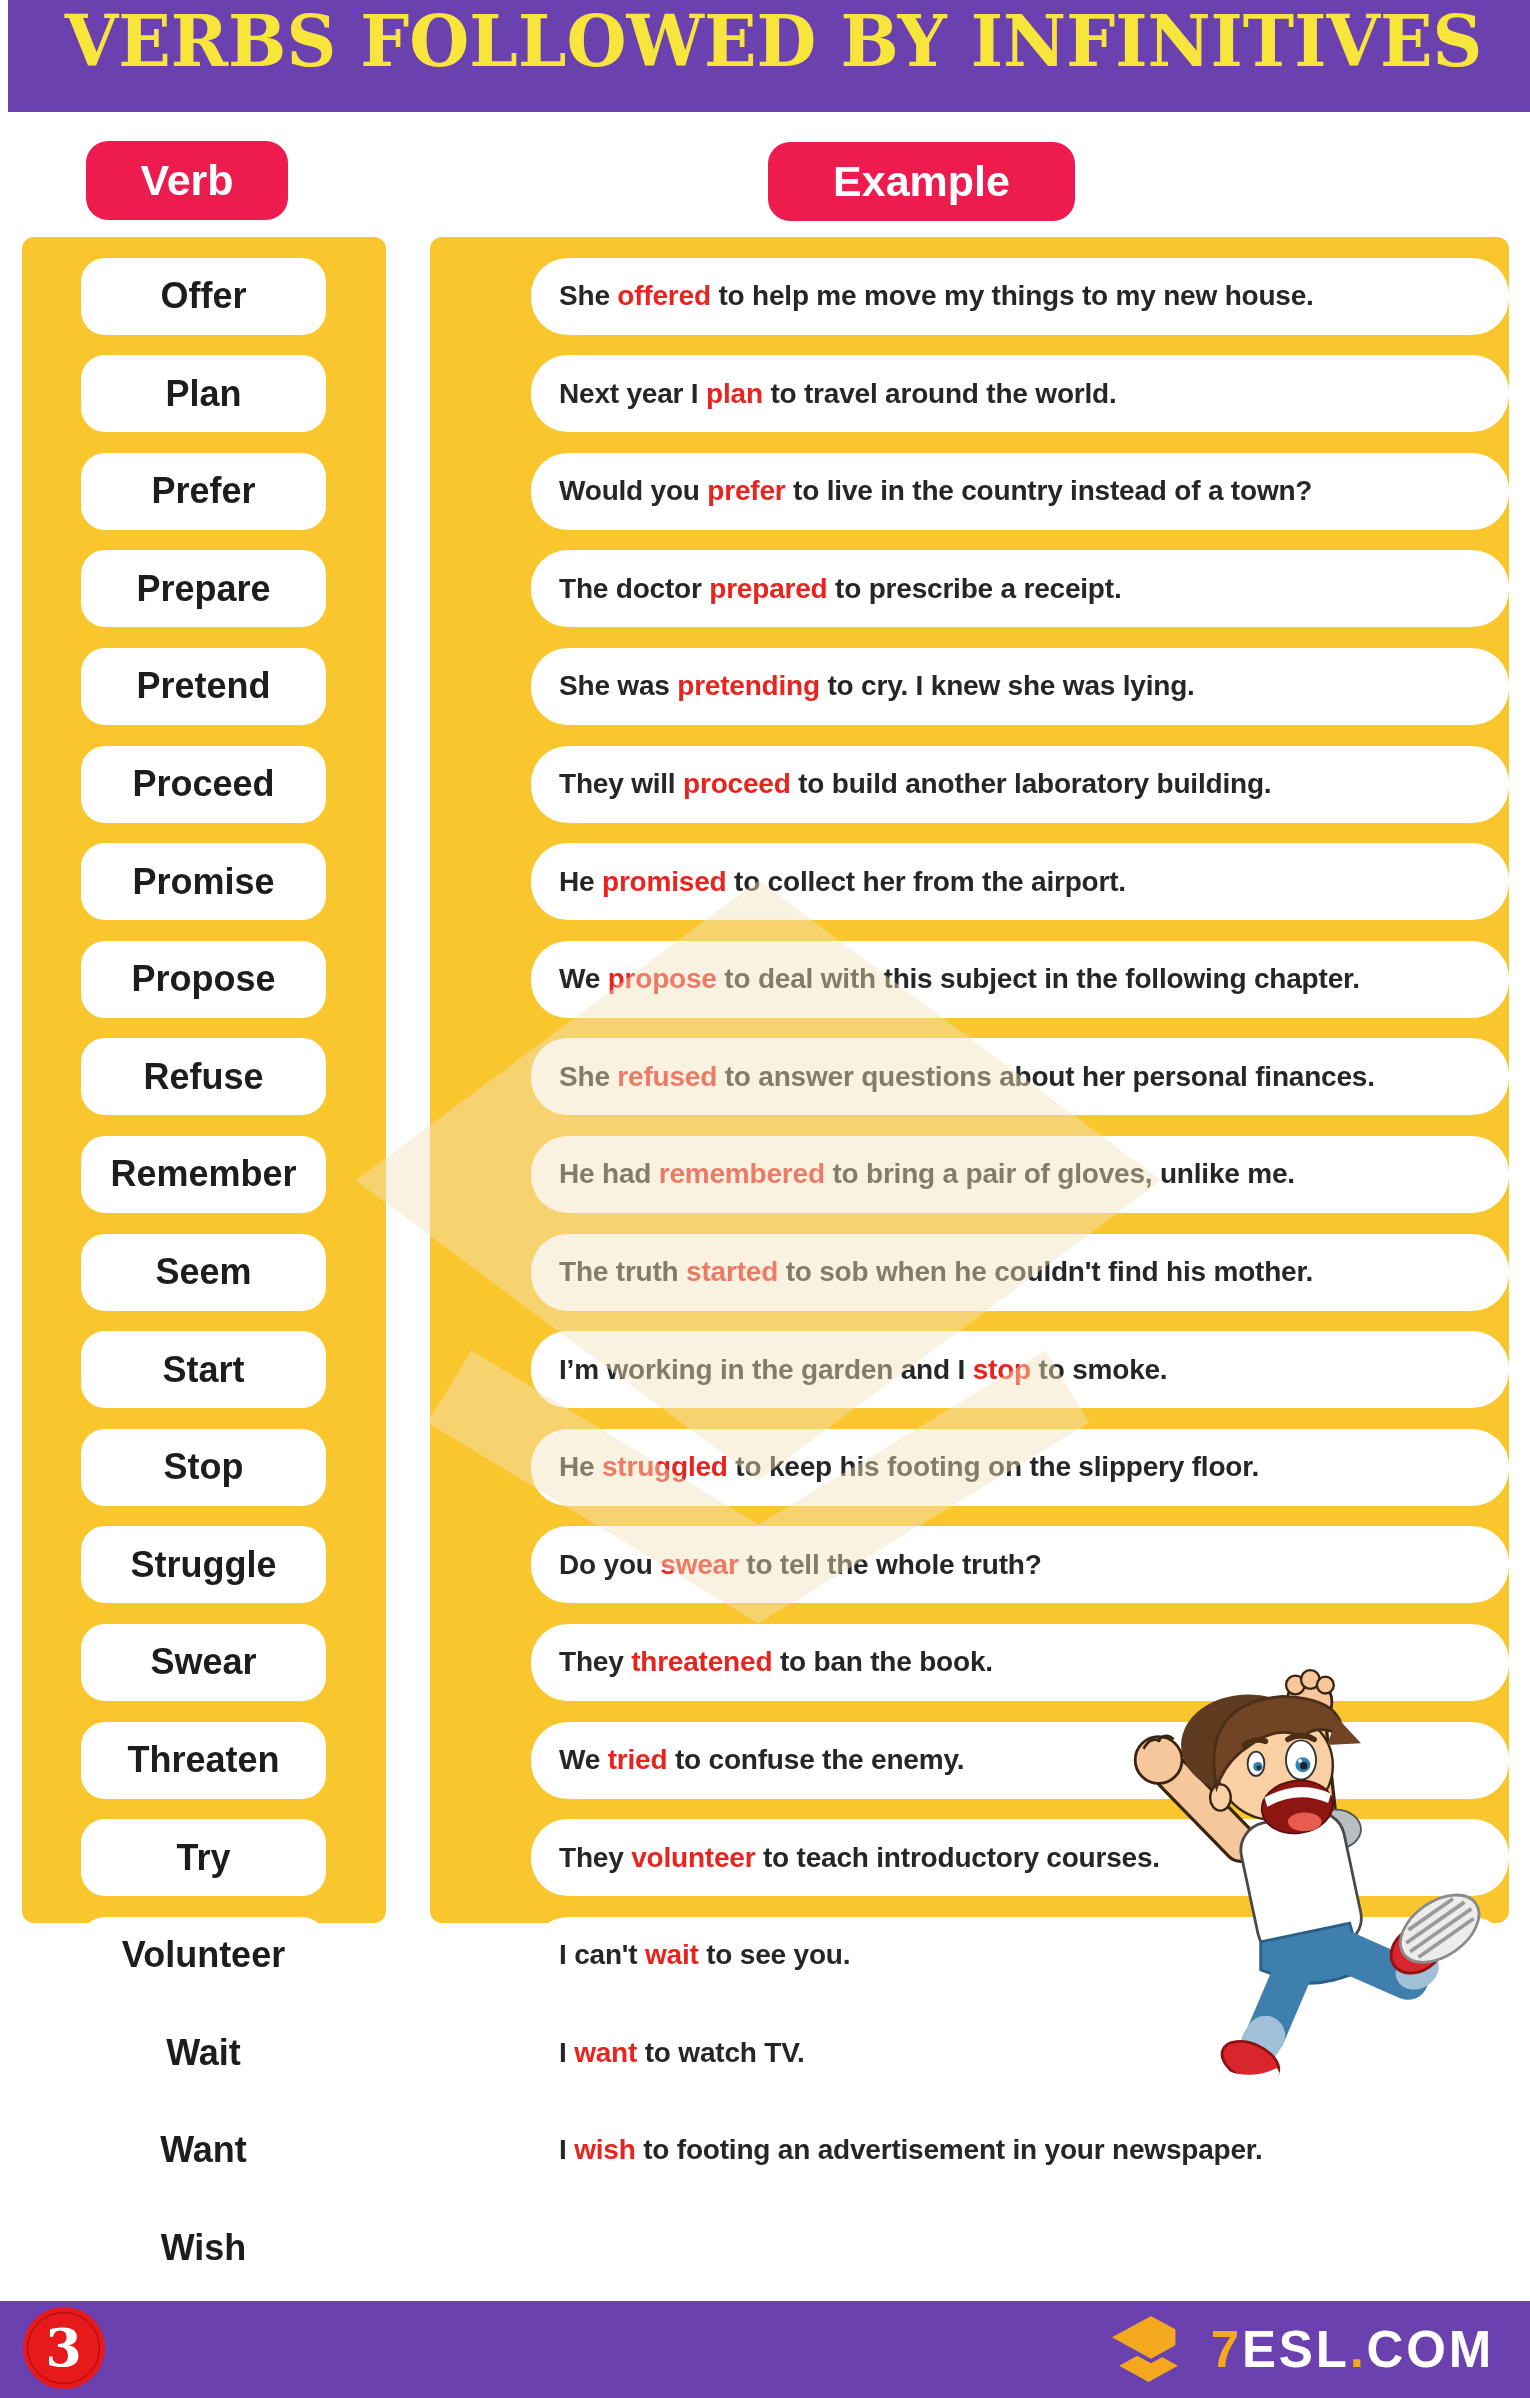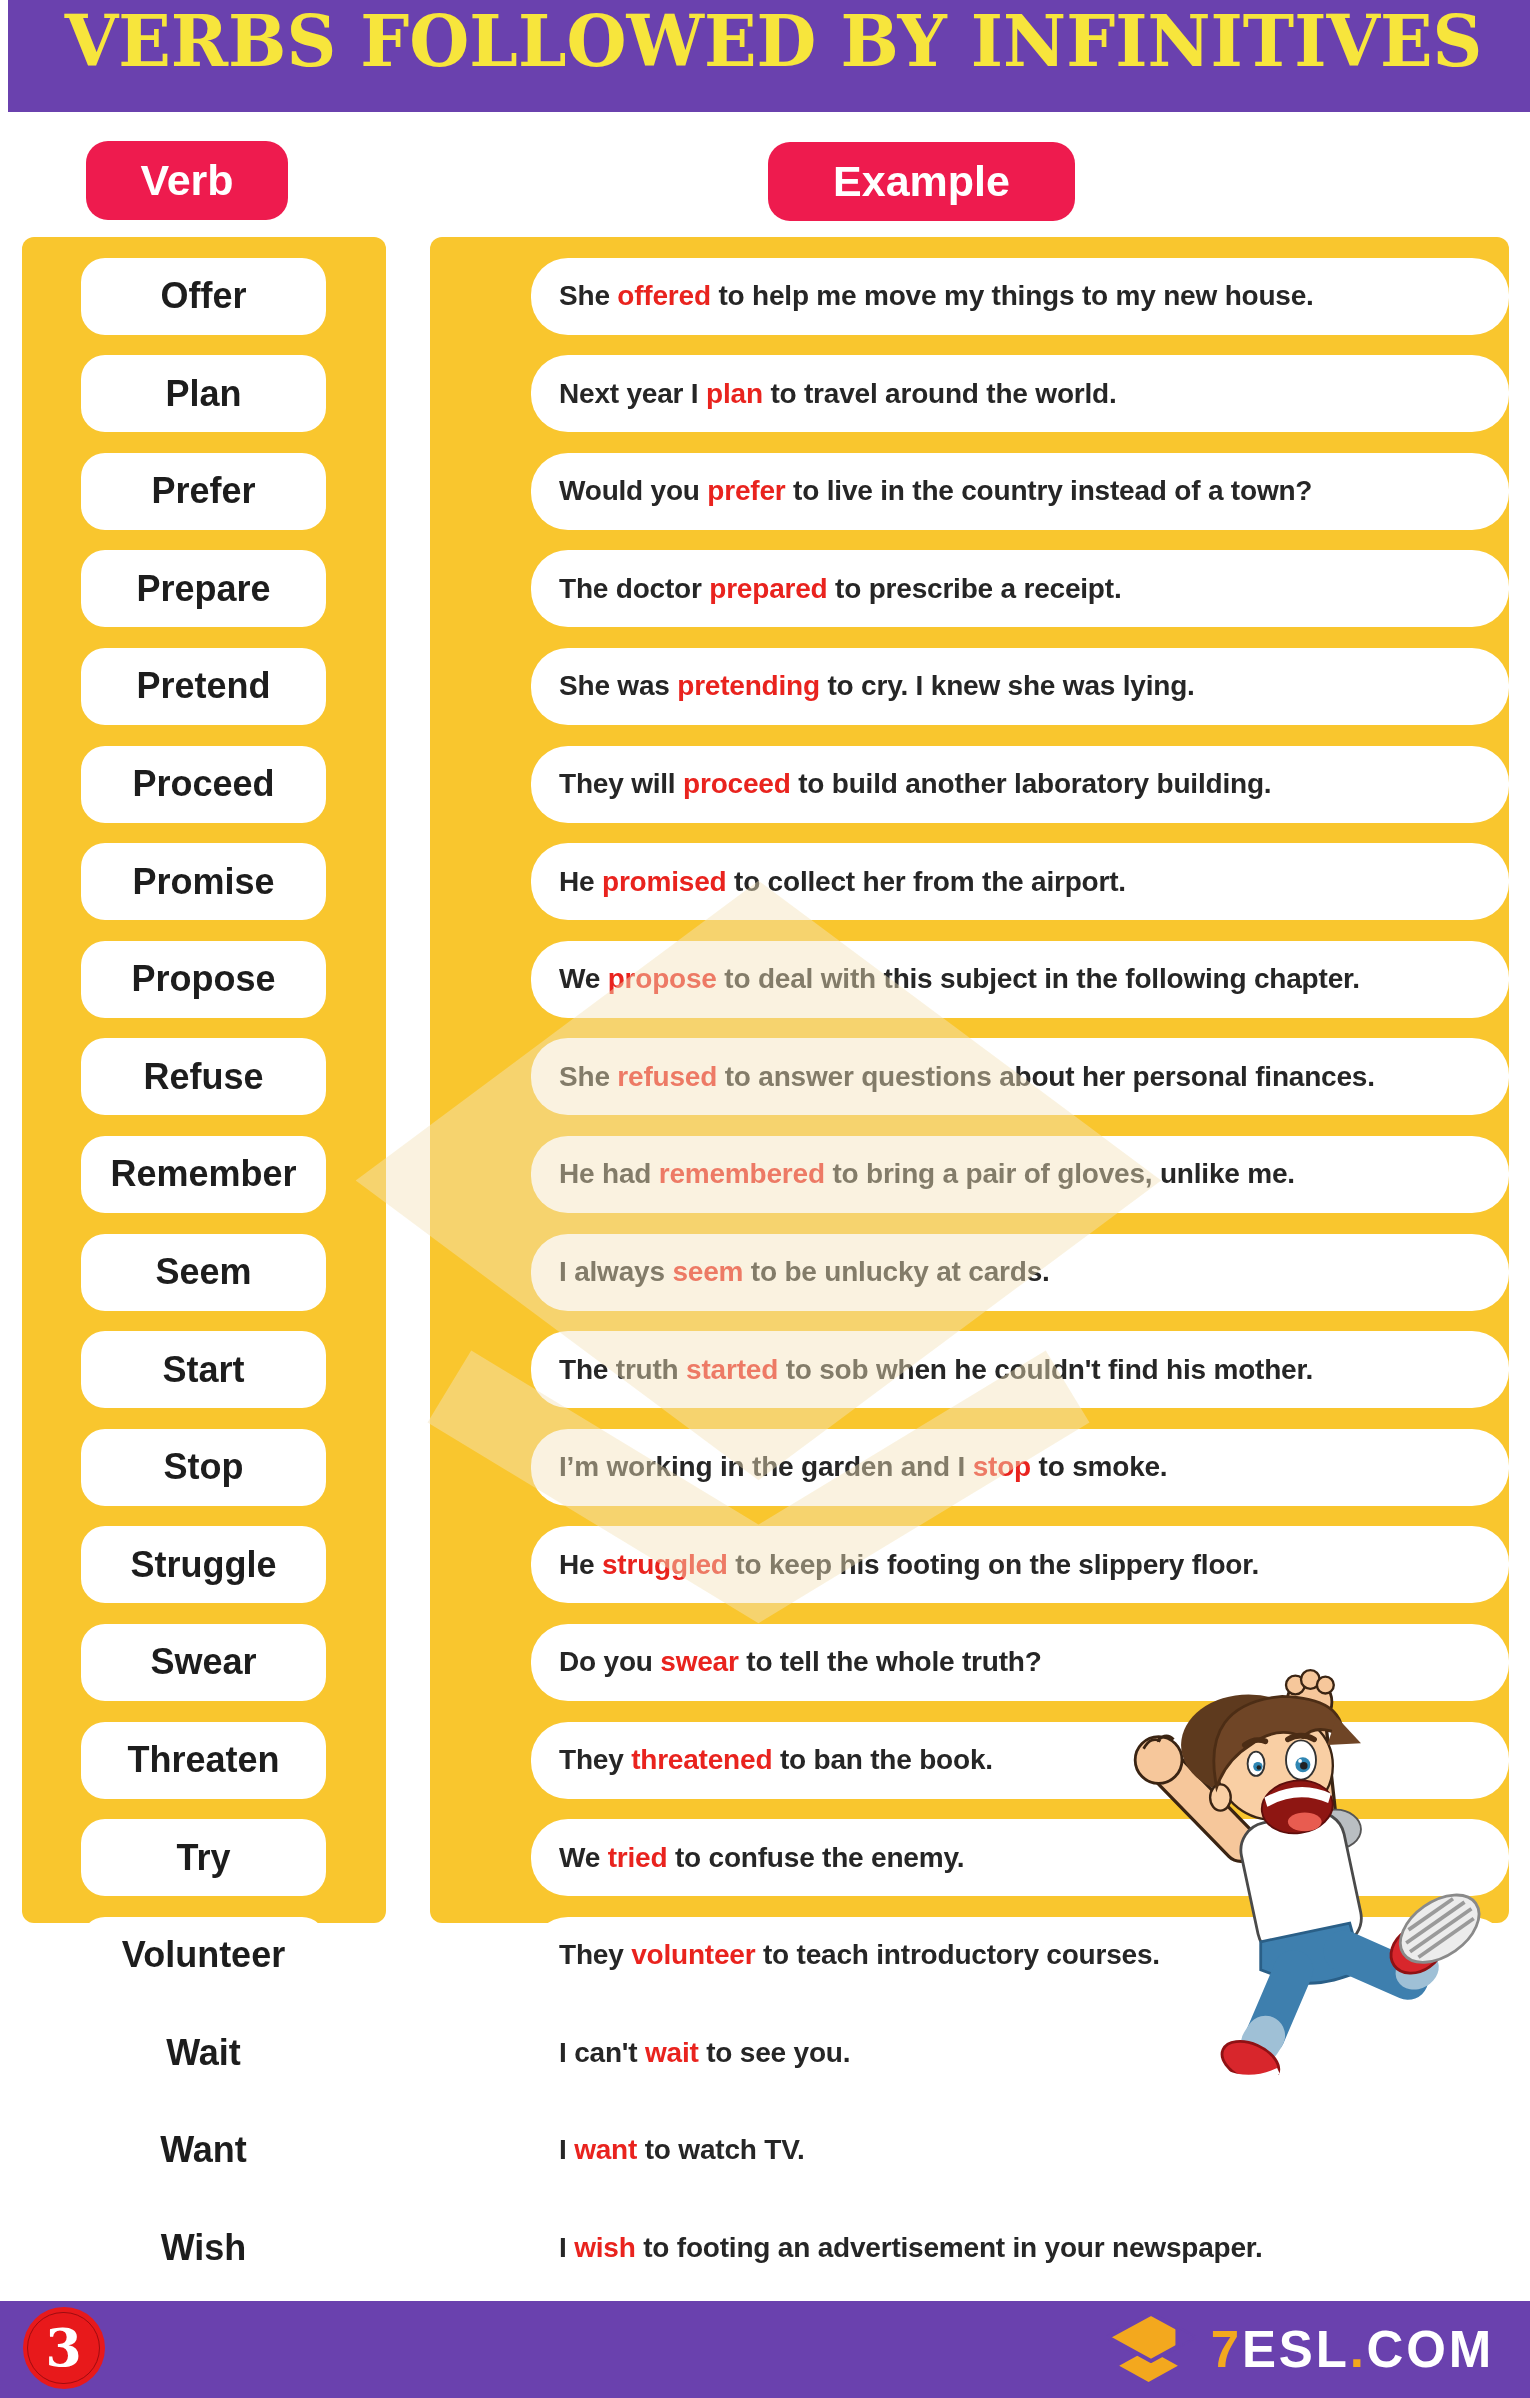--- a/index.html
+++ b/index.html
@@ -173,25 +173,20 @@
         <span>She </span>
         <span class="hl">refused</span>
         <span> to answer questions about her personal finances.</span>
       </div>
       <div class="example-pill">
         <span>He had </span>
         <span class="hl">remembered</span>
         <span> to bring a pair of gloves, unlike me.</span>
       </div>
       <div class="example-pill">
-        <span>I always </span>
-        <span class="hl">seem</span>
-        <span> to be unlucky at cards.</span>
-      </div>
-      <div class="example-pill">
         <span>The truth </span>
         <span class="hl">started</span>
         <span> to sob when he couldn't find his mother.</span>
       </div>
       <div class="example-pill">
         <span>I’m working in the garden and I </span>
         <span class="hl">stop</span>
         <span> to smoke.</span>
       </div>
       <div class="example-pill">

